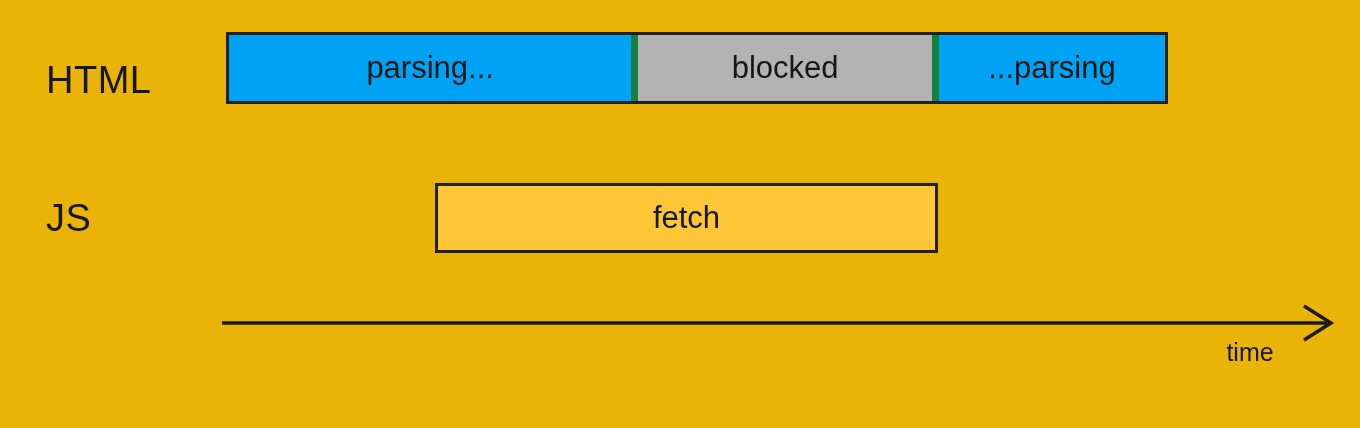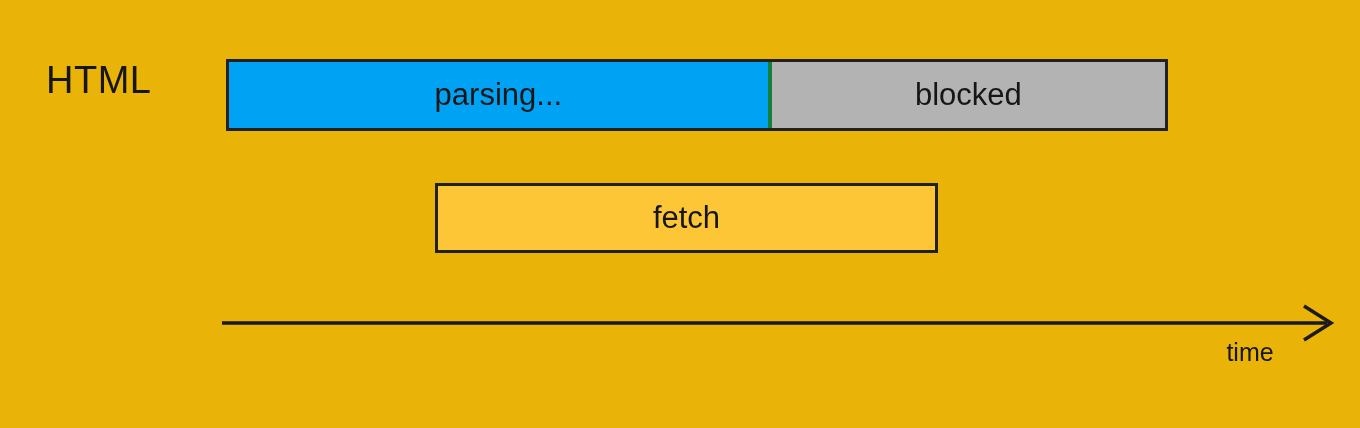--- a/index.html
+++ b/index.html
@@ -28,35 +28,35 @@
   }
   .row-label.html { top: 44px; height: 72px; }
   .row-label.js   { top: 183px; height: 70px; }
 
   .bar {
     position: absolute;
     display: flex;
     box-sizing: border-box;
     border: 3px solid #212121;
   }
-  .bar.html-bar { left: 226px; top: 59px;  width: 942px; height: 72px; }
+  .bar.html-bar { left: 226px; top: 32px;  width: 942px; height: 72px; }
   .bar.js-bar   { left: 435px; top: 183px; width: 503px; height: 70px; gap: 41px; }
 
   .seg {
     flex: 0 0 0;
     display: flex;
     align-items: center;
     justify-content: center;
     font-size: 31px;
     color: #161616;
     box-sizing: border-box;
     overflow: hidden;
     white-space: nowrap;
   }
-  .seg + .seg { border-left: 4px solid #15803d; }
+  .seg + .seg { border-left: 7px solid #15803d; }
 
   .axis-svg {
     position: absolute;
     left: 0;
     top: 0;
     width: 1360px;
     height: 428px;
   }
   .axis-label {
     position: absolute;
@@ -71,22 +71,24 @@
 </head>
 <body>
 
 <div class="stage">
 
   <div class="row-label html">HTML</div>
 
   <div class="bar html-bar">
     <div class="seg" style="background: rgb(0, 163, 243); flex-grow: 411;">parsing...</div>
     <div class="seg" style="background: rgb(179, 179, 179); flex-grow: 300;">blocked</div>
+    <div class="seg" style="background: rgb(0, 163, 243); flex-grow: 231;">...parsing</div>
   </div>
 
+  <div class="row-label js">JS</div>
 
   <div class="bar js-bar">
     <div class="seg" style="background: rgb(253, 198, 55); flex-grow: 203;">fetch</div>
   </div>
 
   <svg class="axis-svg" viewBox="0 0 1360 428" xmlns="http://www.w3.org/2000/svg" aria-hidden="true">
     <line x1="222" y1="323" x2="1327" y2="323" stroke="#1a1a1a" stroke-width="3.5"></line>
     <polyline points="1304,306 1331,323 1304,340" fill="none" stroke="#1a1a1a" stroke-width="3.5" stroke-linejoin="miter" stroke-linecap="butt"></polyline>
   </svg>
 

